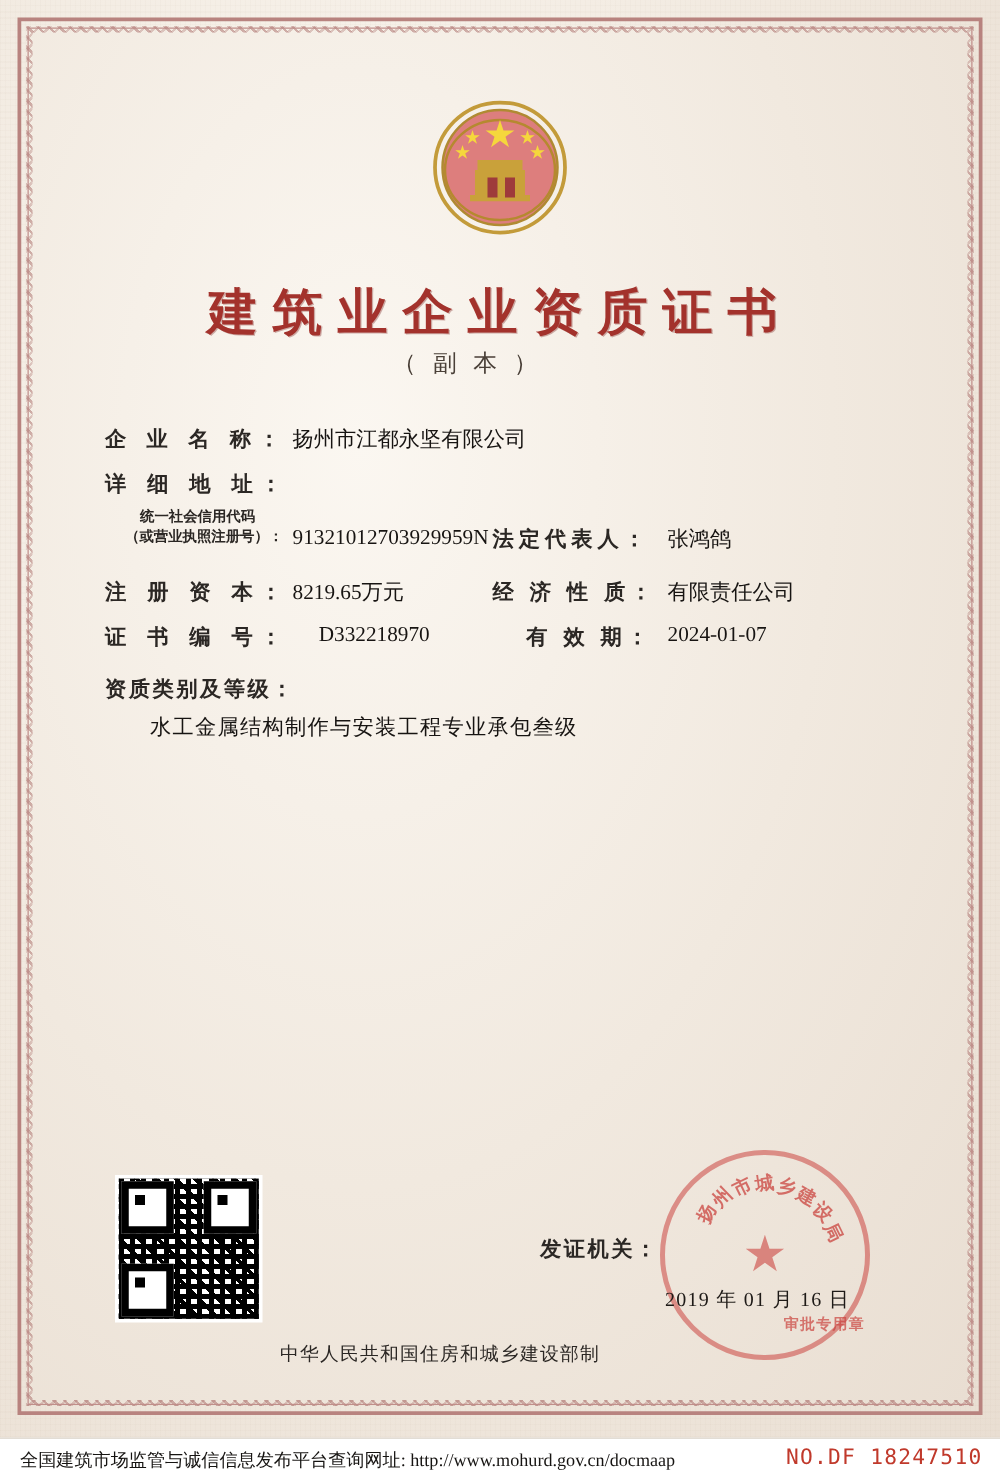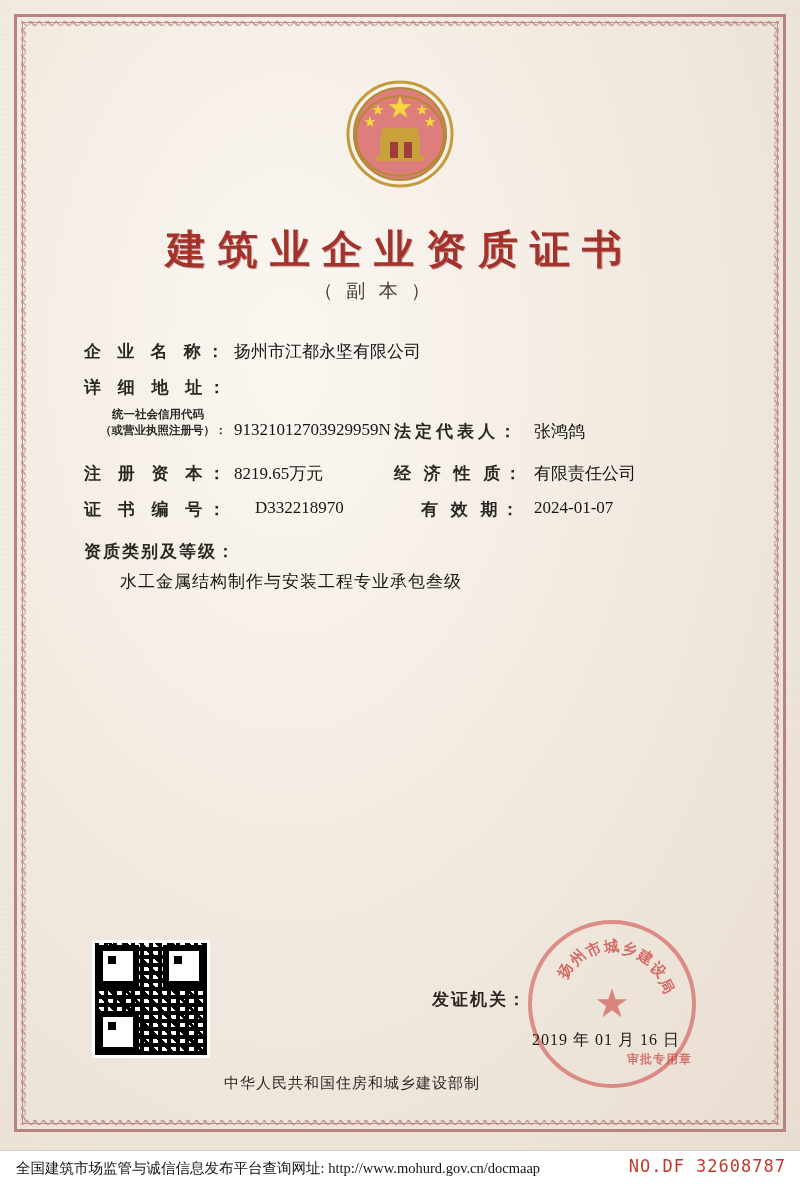--- a/index.html
+++ b/index.html
@@ -432,16 +432,16 @@
       <span style="transform: rotate(64deg) translate(0,-66px);">局</span>
     </div>
     <div class="seal-bottom">审批专用章</div>
   </div>
 
   <div class="issue-date">2019 年   01 月  16 日</div>
   <div class="footer-note">中华人民共和国住房和城乡建设部制</div>
 
   <div class="bottom-bar">
     <span class="bottom-left">全国建筑市场监管与诚信信息发布平台查询网址: http://www.mohurd.gov.cn/docmaap</span>
-    <span class="bottom-right">NO.DF 32608787</span>
+    <span class="bottom-right">NO.DF 18247510</span>
   </div>
 
 </div>
 
 </body></html>

